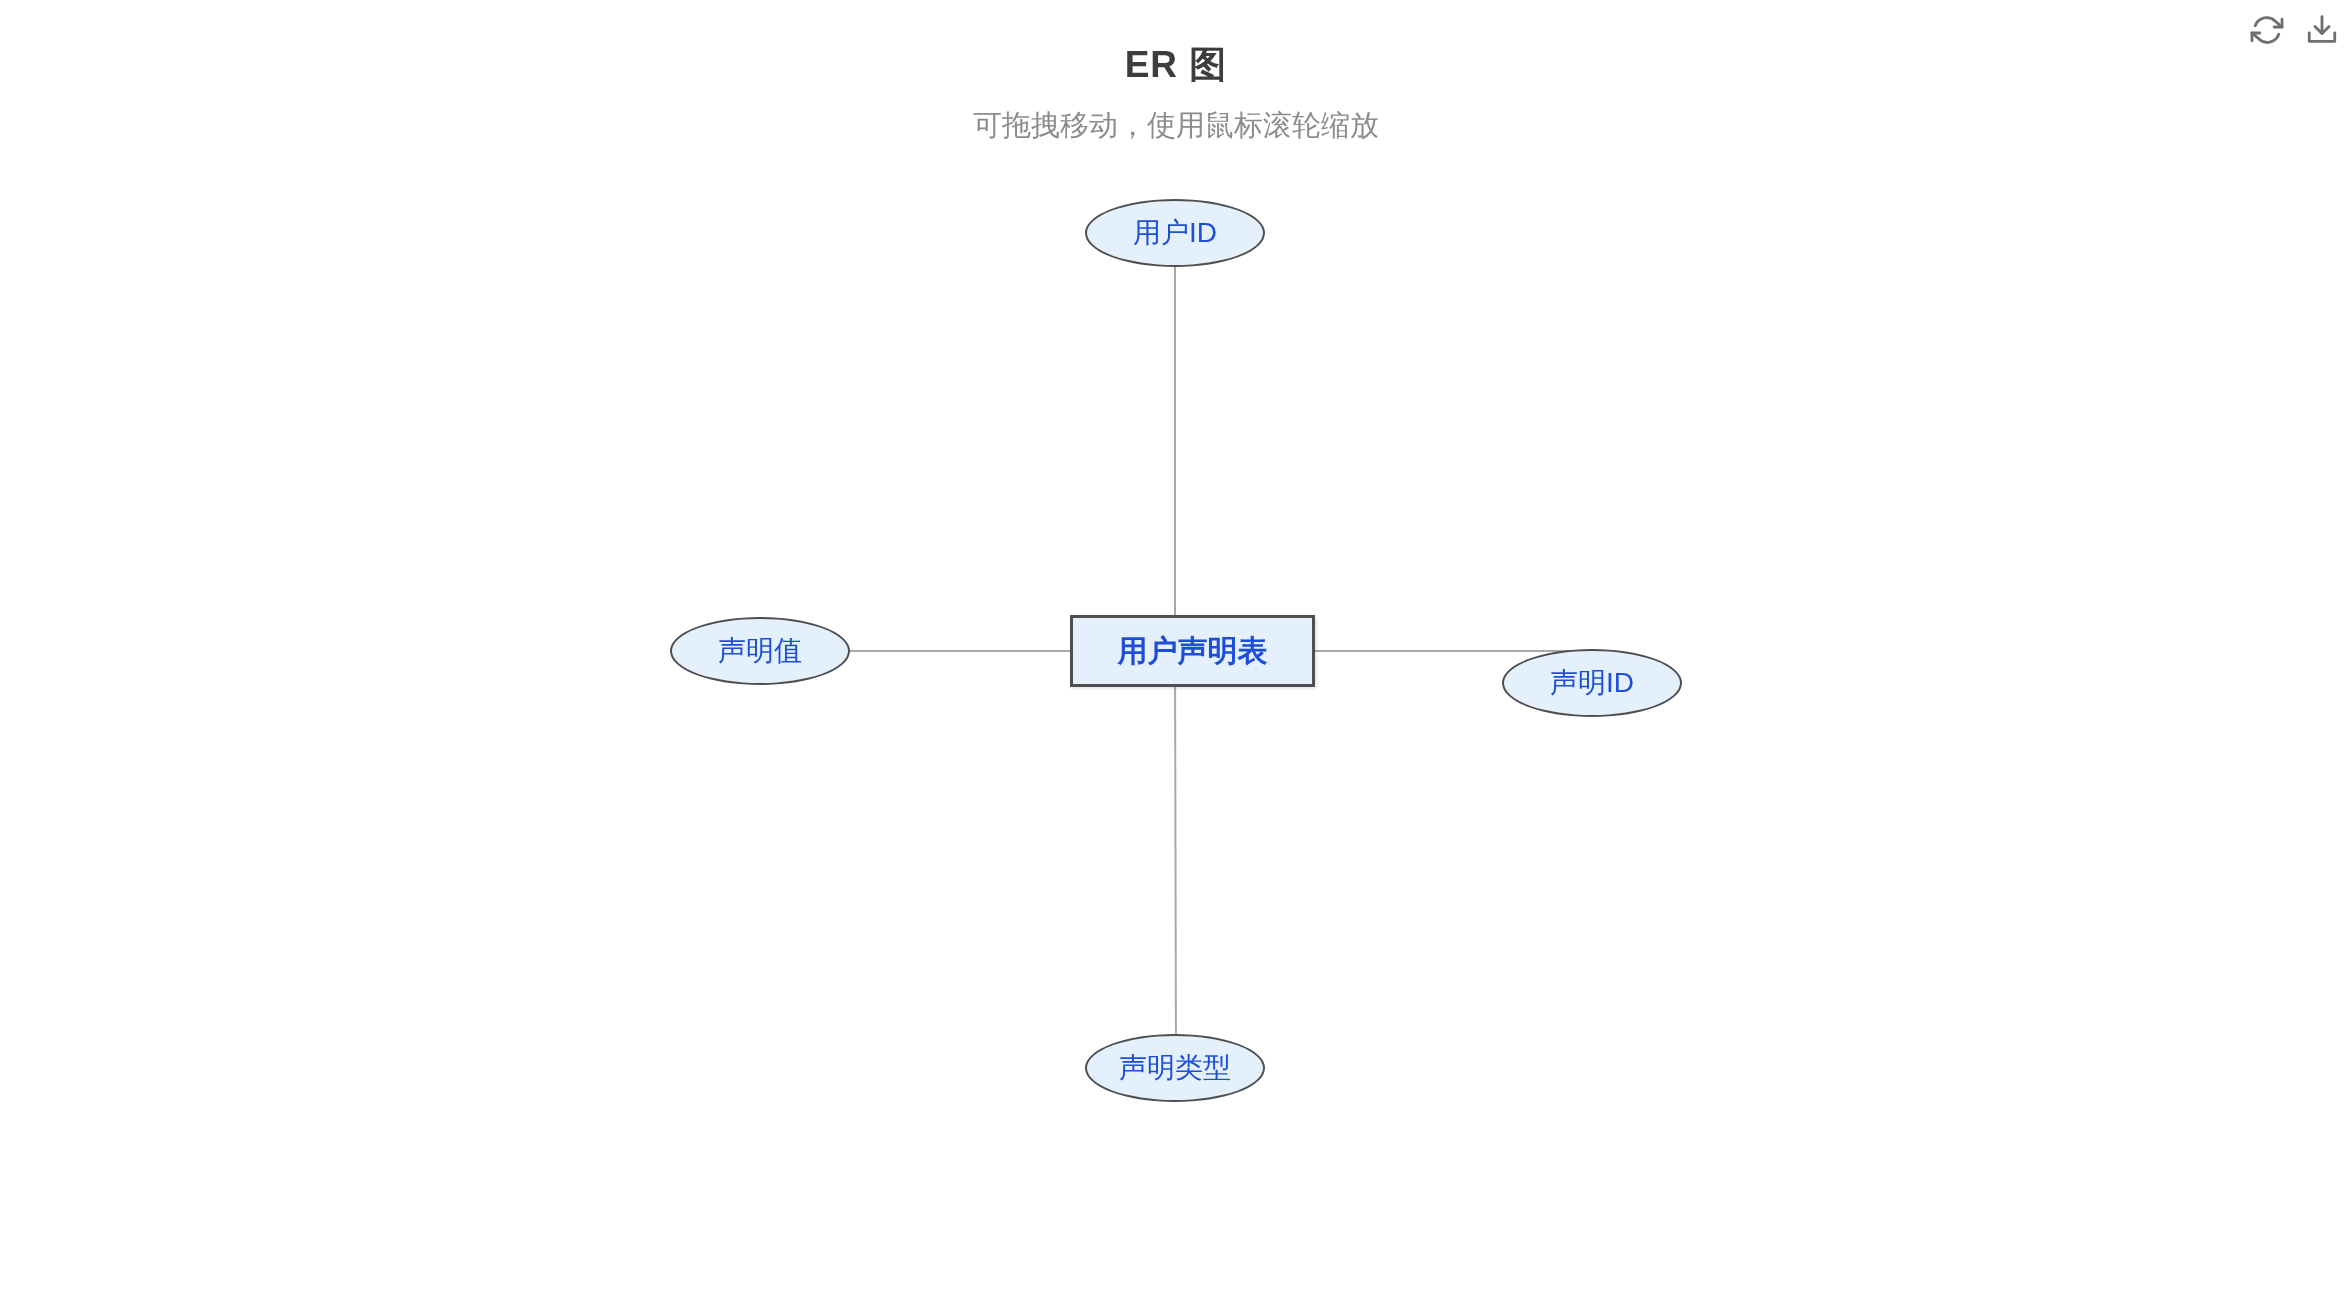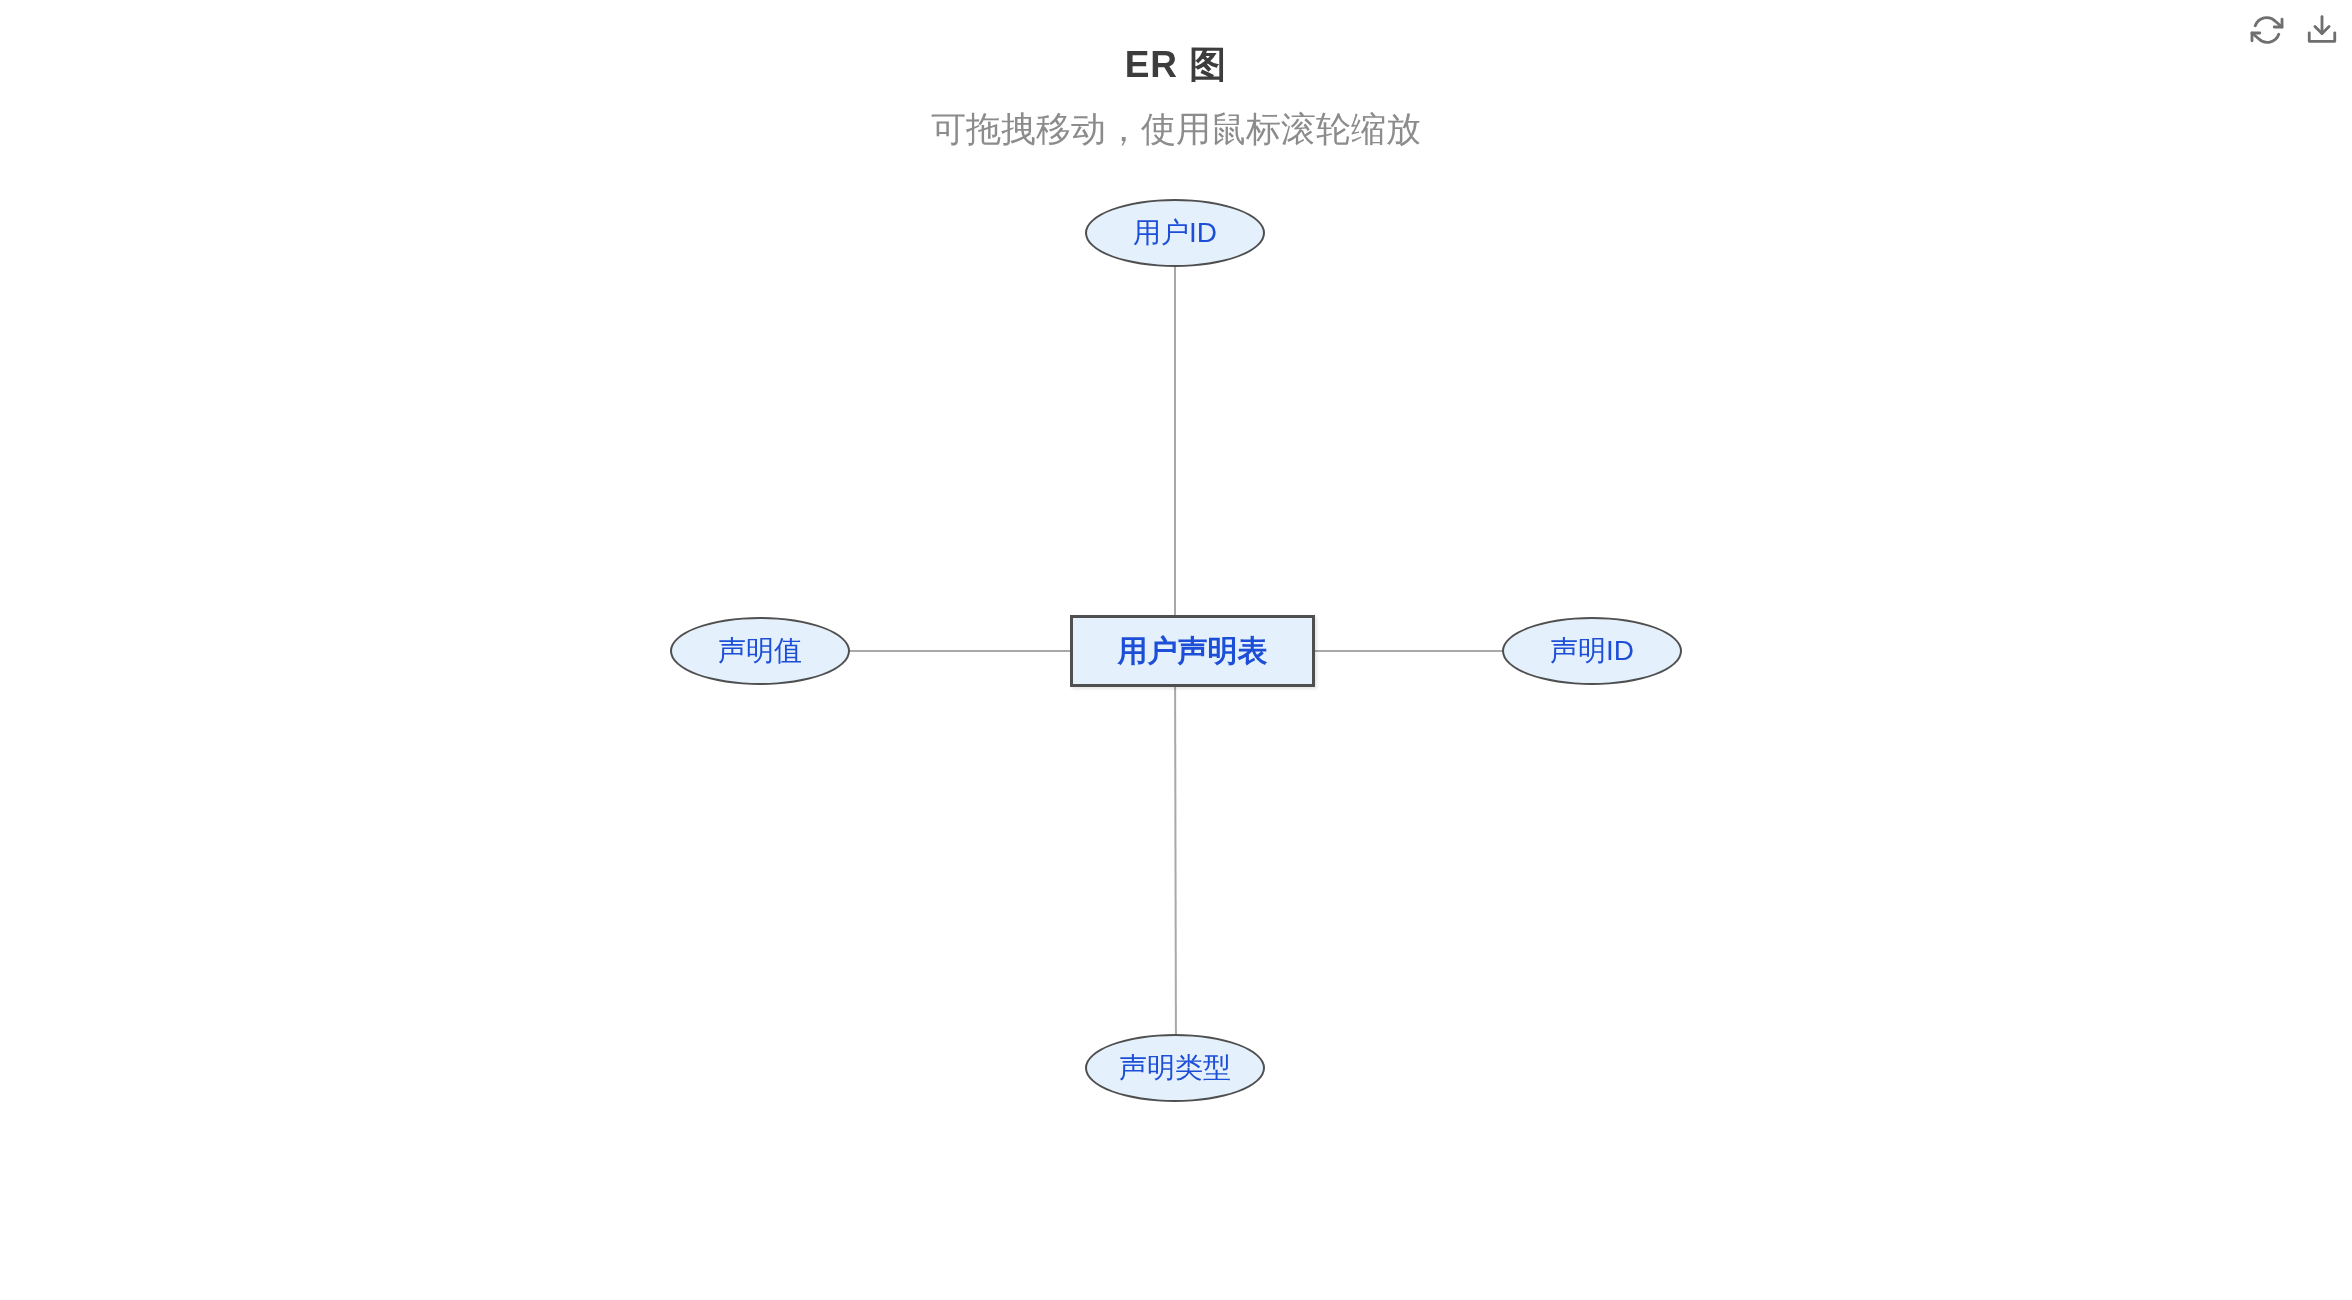--- a/index.html
+++ b/index.html
@@ -15,21 +15,21 @@
   .header { position: absolute; top: 0; left: 0; width: 100%; text-align: center; }
   .title {
     margin-top: 40px;
     font-size: 37px;
     font-weight: bold;
     color: var(--title-text, #3d3d3d);
     letter-spacing: 1px;
   }
   .subtitle {
     margin-top: 16px;
-    font-size: 35px;
+    font-size: 29px;
     color: var(--subtitle-text, #8c8c8c);
   }
 
   
   .toolbar {
     position: absolute; top: 12px; right: 12px;
     display: flex; gap: 19px; align-items: center;
   }
   .icon-btn {
     width: 36px; height: 36px;
@@ -65,21 +65,21 @@
     box-shadow: 2px 2px 3px rgba(0,0,0,0.10);
   }
   .ellipse {
     width: 180px; height: 68px;
     border: 2.5px solid var(--node-border, #4f4f4f);
     border-radius: 50%;
     font-size: 28px;
   }
   .attr-top    { left: 1085px; top: 199px;  }
   .attr-left   { left: 670px;  top: 617px;  }
-  .attr-right  { left: 1502px; top: 617px;  }
+  .attr-right  { left: 1502px; top: 649px;  }
   .attr-bottom { left: 1085px; top: 1034px; }
 </style>
 </head>
 <body>
 
 <div class="page">
 
   <div class="header">
     <div class="title">ER 图</div>
     <div class="subtitle">可拖拽移动，使用鼠标滚轮缩放</div>

